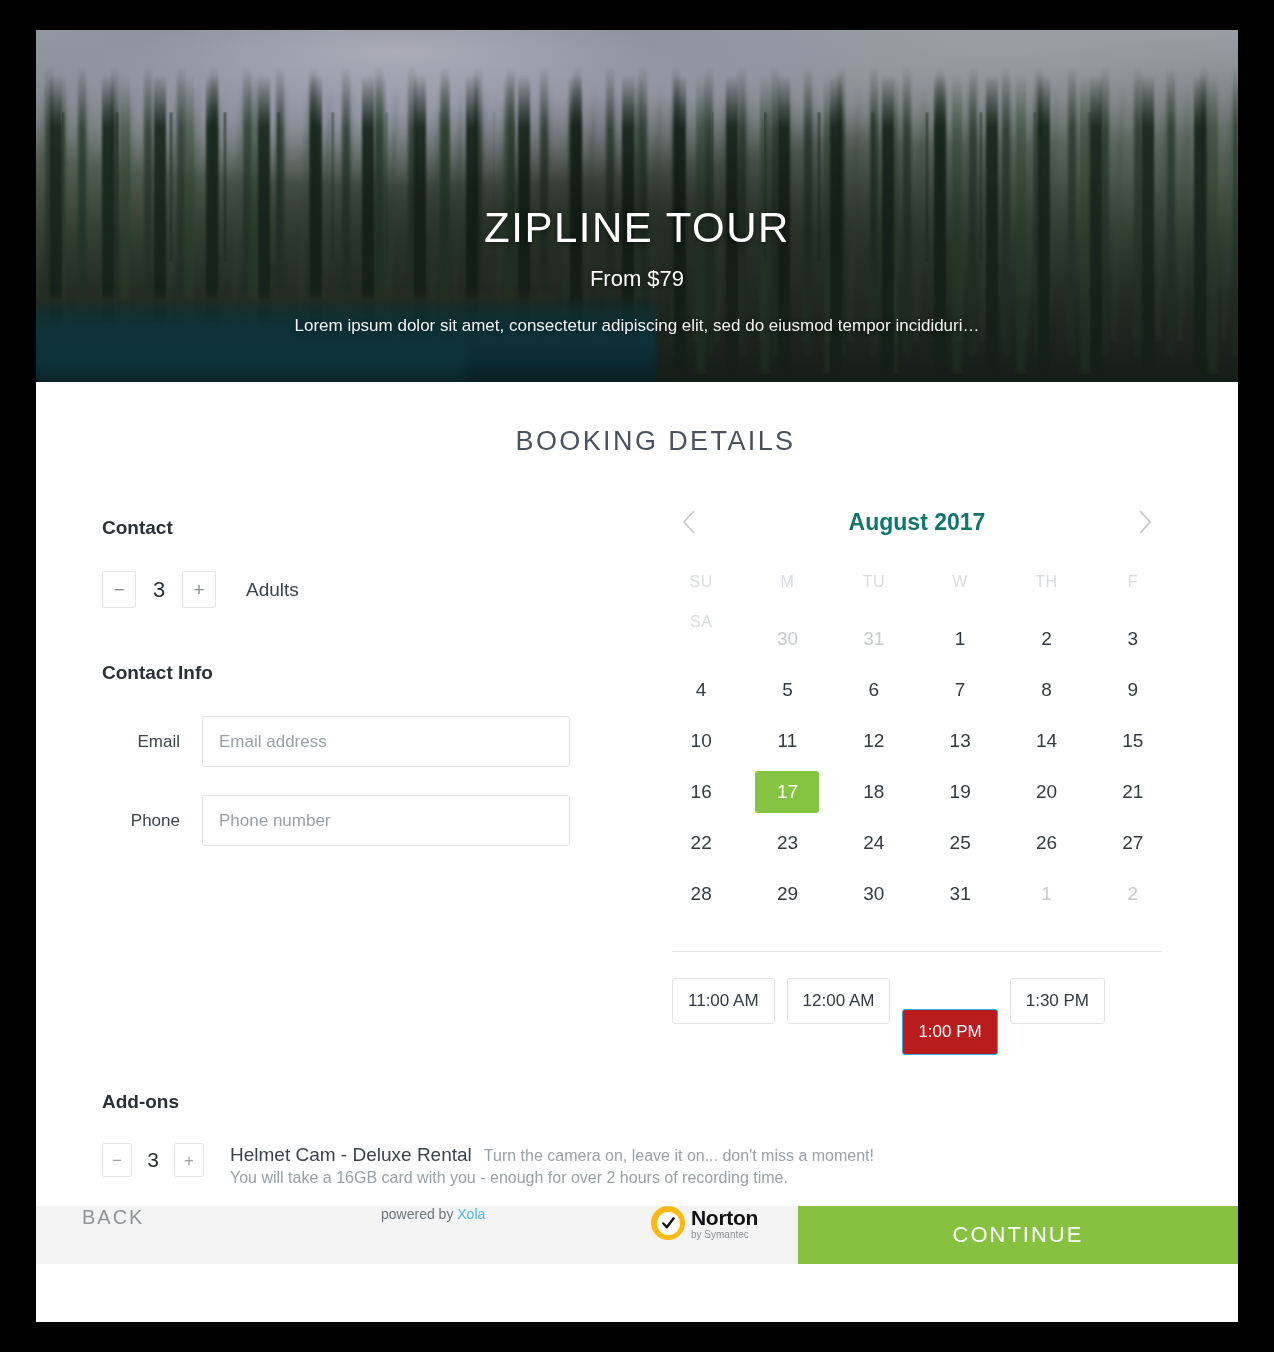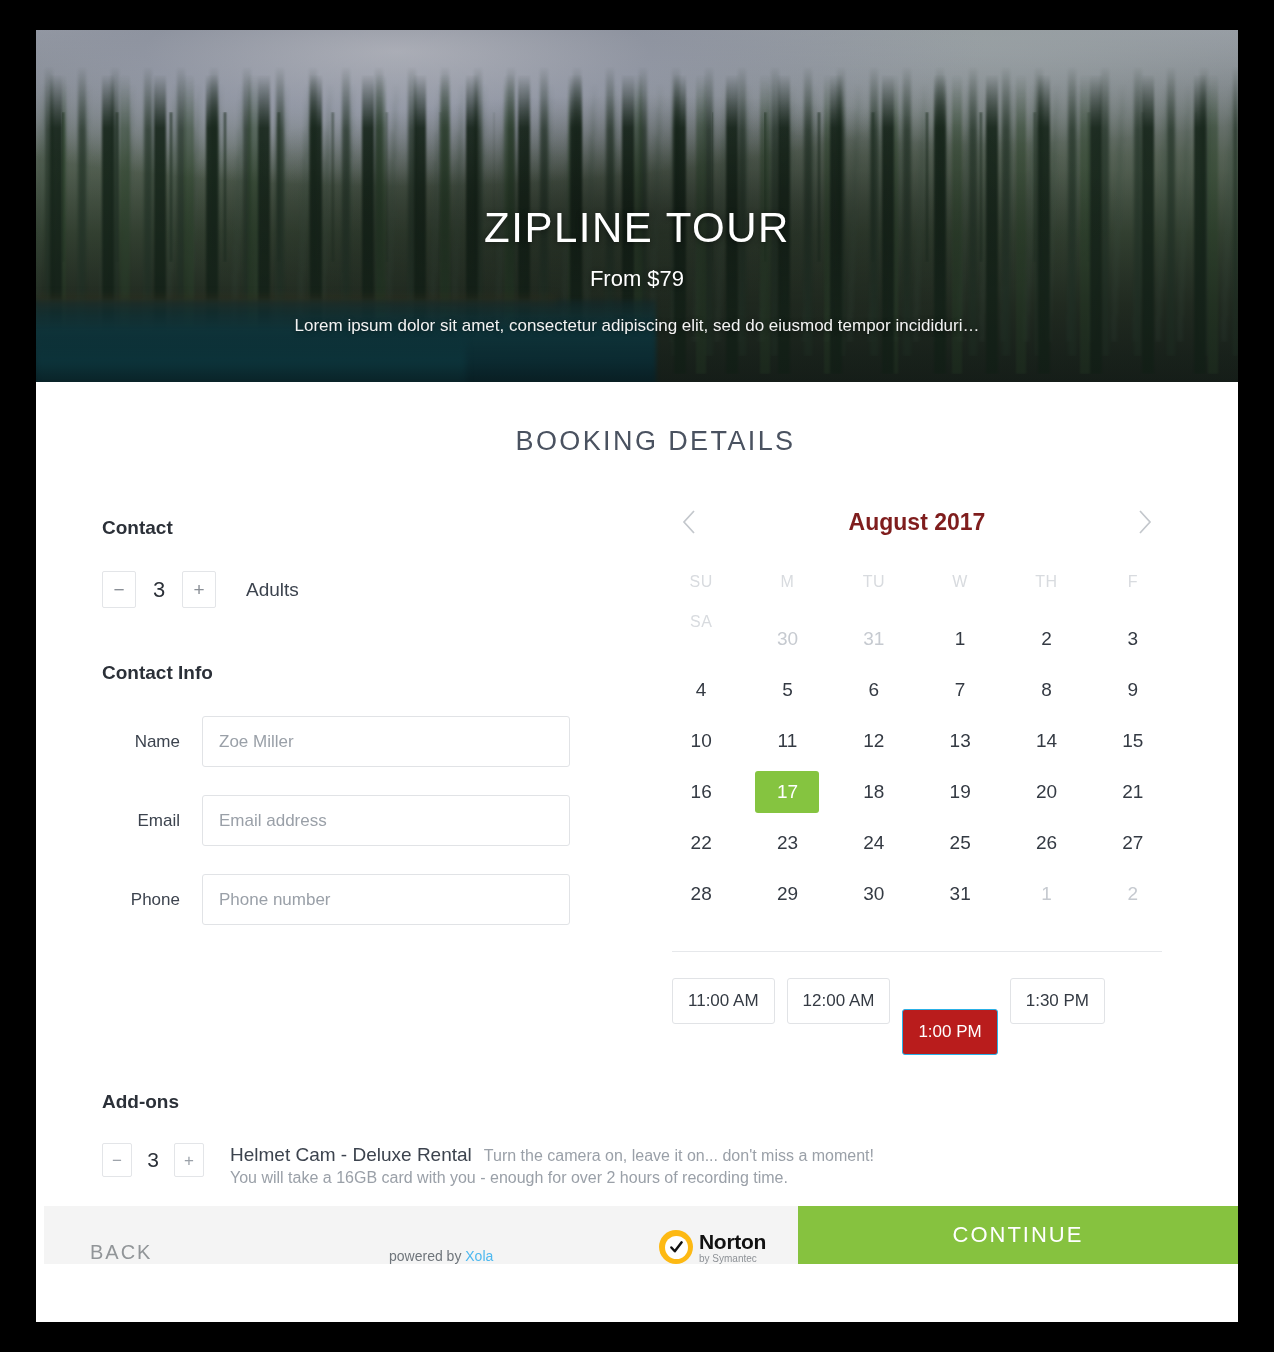--- a/index.html
+++ b/index.html
@@ -173,21 +173,21 @@
 
   
   .cal-head {
     display: flex; align-items: center; justify-content: space-between;
     padding: 0 14px 0 14px; margin-bottom: 34px;
   }
   .cal-arrow {
     width: 34px; height: 34px; cursor: pointer;
     display: flex; align-items: center; justify-content: center;
   }
-  .cal-month { font-size: 23px; font-weight: bold; color: #7f1d1d; }
+  .cal-month { font-size: 23px; font-weight: bold; color: #0f766e; }
   .cal-grid { display: grid; grid-template-columns: repeat(6, 1fr); }
   .cal-dow {
     text-align: center; font-size: 16px; color: #d8dbdf;
     padding-bottom: 22px; letter-spacing: .5px;
   }
   .cal-cell {
     height: 51px;
     display: flex; align-items: center; justify-content: center;
     font-size: 19px; color: #343a43; cursor: pointer;
   }
@@ -231,21 +231,21 @@
   .addon-sub { font-size: 16px; color: #9aa0a8; margin-top: 3px; }
 
   
   .footer {
     position: absolute; left: 0; bottom: 0;
     width: 1202px; height: 58px;
     display: flex; align-items: stretch;
   }
   .footer-left {
     flex: 1; background: #f4f4f4;
-    display: flex; align-items: flex-end; position: relative; margin-left: 8px;
+    display: flex; align-items: flex-start; position: relative;
   }
   .back-btn {
     margin-left: 46px;
     font-size: 20px; font-weight: 300; letter-spacing: 2px;
     color: #919598; cursor: pointer;
   }
   .powered {
     position: absolute; left: 345px;
     font-size: 14px; color: #6f757b;
   }
@@ -312,24 +312,20 @@
             <div class="step-btn">−</div>
             <div class="step-val">3</div>
             <div class="step-btn">+</div>
           </div>
           <div class="step-label">Adults</div>
         </div>
 
         <div class="block-head" style="margin-top:54px;">Contact Info</div>
 
         <div class="field">
-          <div class="field-label">Name</div>
-          <input class="field-input" type="text" placeholder="Zoe Miller" style="">
-        </div>
-        <div class="field">
           <div class="field-label">Email</div>
           <input class="field-input" type="text" placeholder="Email address" style="">
         </div>
         <div class="field">
           <div class="field-label">Phone</div>
           <input class="field-input" type="text" placeholder="Phone number" style="">
         </div>
       </div>
 
       <div class="col-right">

